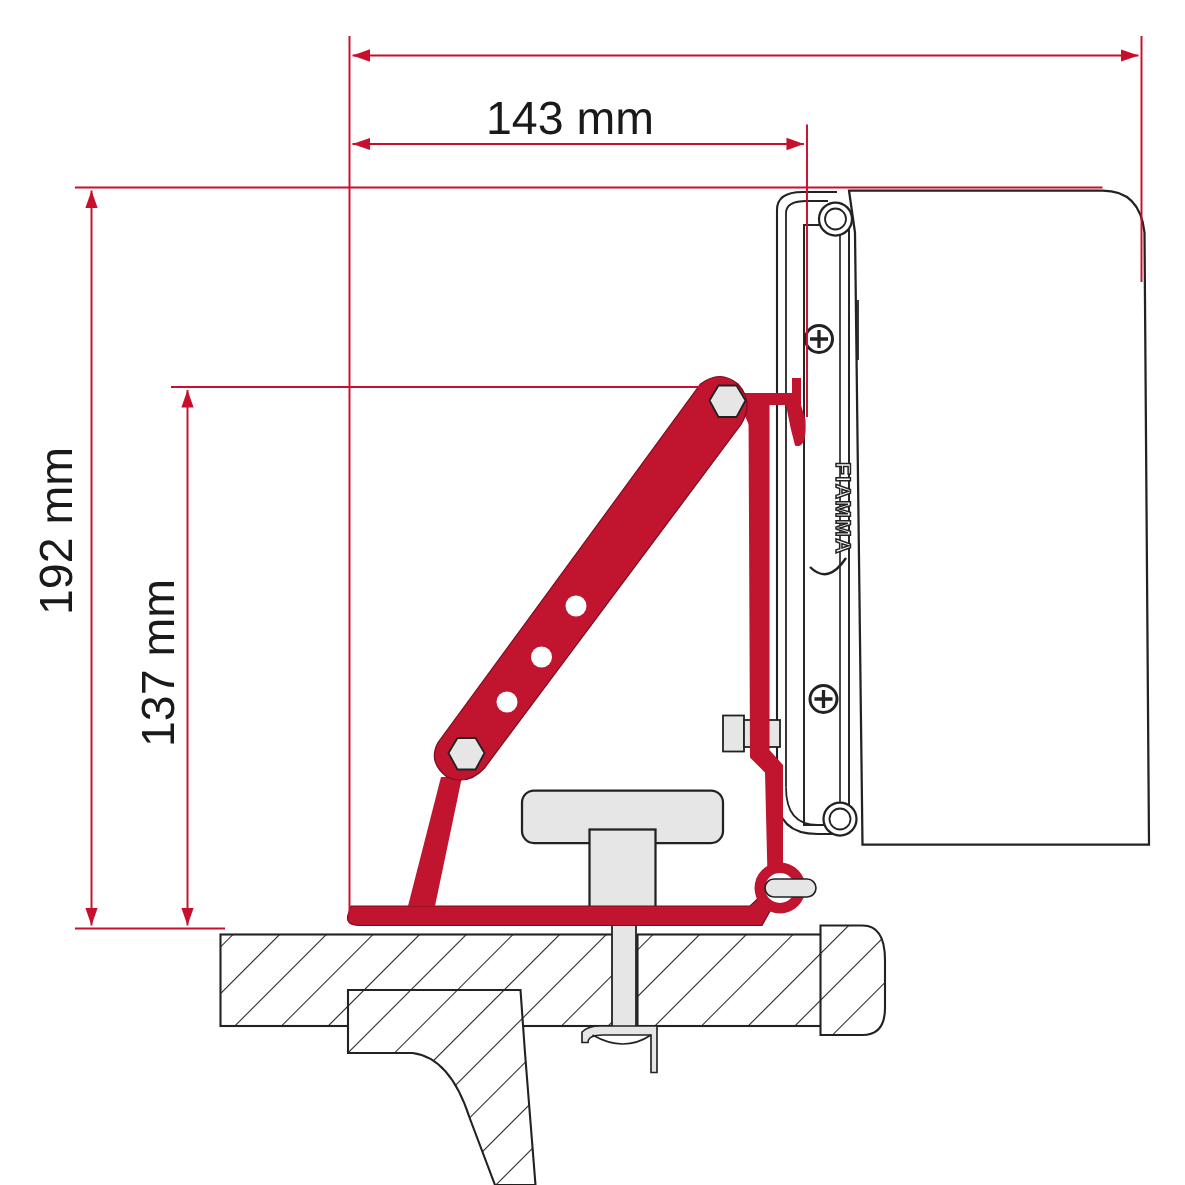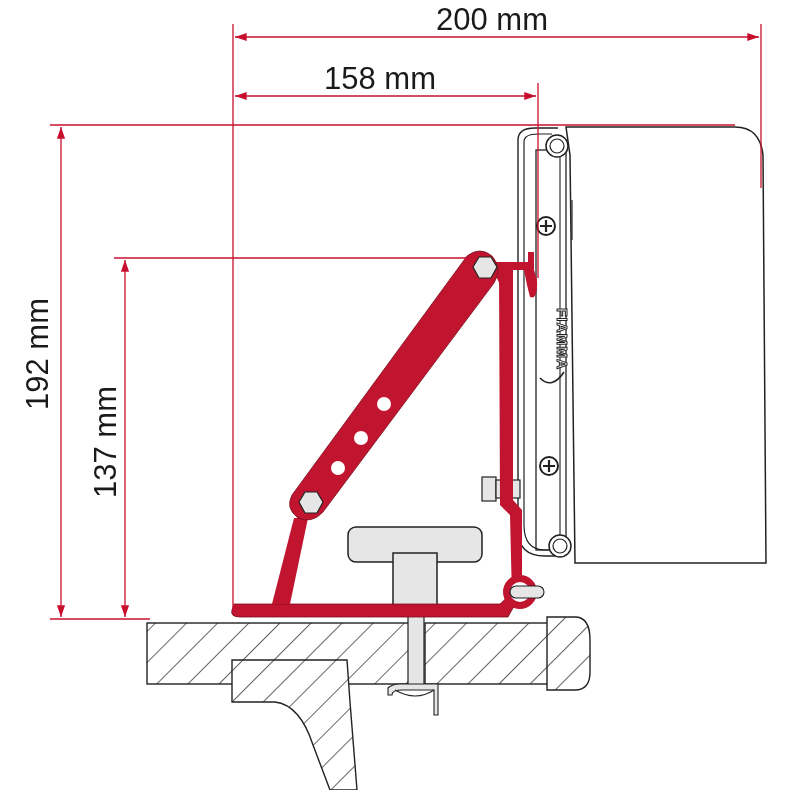--- a/index.html
+++ b/index.html
@@ -122,17 +122,16 @@
     <line x1="235" y1="37" x2="759" y2="37" marker-start="url(#arr)" marker-end="url(#arr)"></line>
 
     <line x1="235" y1="96" x2="536" y2="96" marker-start="url(#arr)" marker-end="url(#arr)"></line>
 
     <line x1="61" y1="127" x2="61" y2="617" marker-start="url(#arr)" marker-end="url(#arr)"></line>
 
     <line x1="125" y1="260" x2="125" y2="617" marker-start="url(#arr)" marker-end="url(#arr)"></line>
   </g>
 </svg>
 
-<div class="label" style="left:436px; top:4px;">200 mm</div>
-<div class="label" style="left:324px; top:63px;">158 mm</div>
+<div class="label" style="left:324px; top:63px;">143 mm</div>
 <div class="label vlabel" style="left:22px; top:410px;">192 mm</div>
 <div class="label vlabel" style="left:90px; top:498px;">137 mm</div>
 </div>
 
 </body></html>

